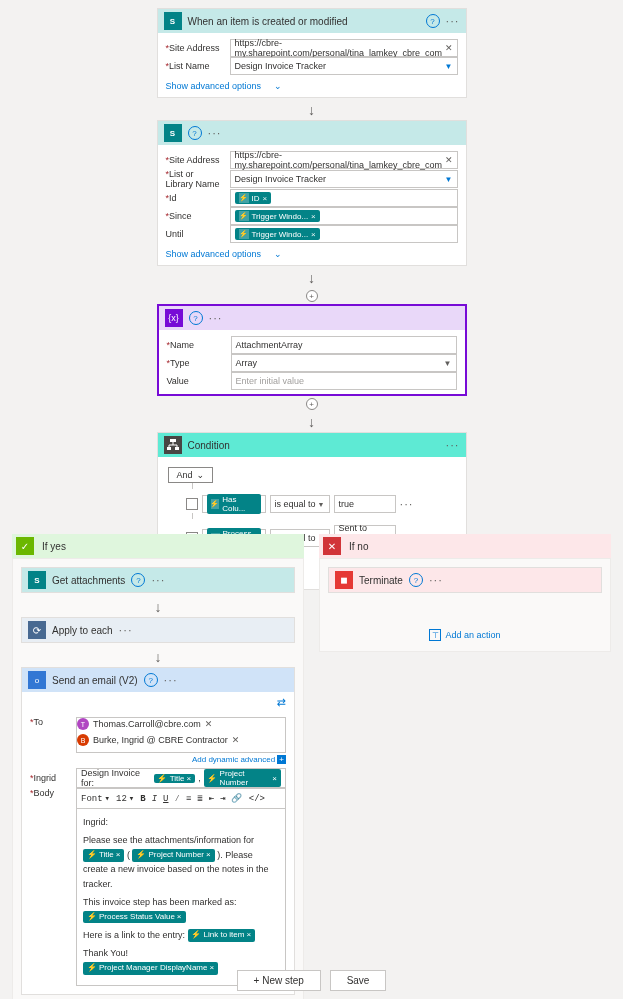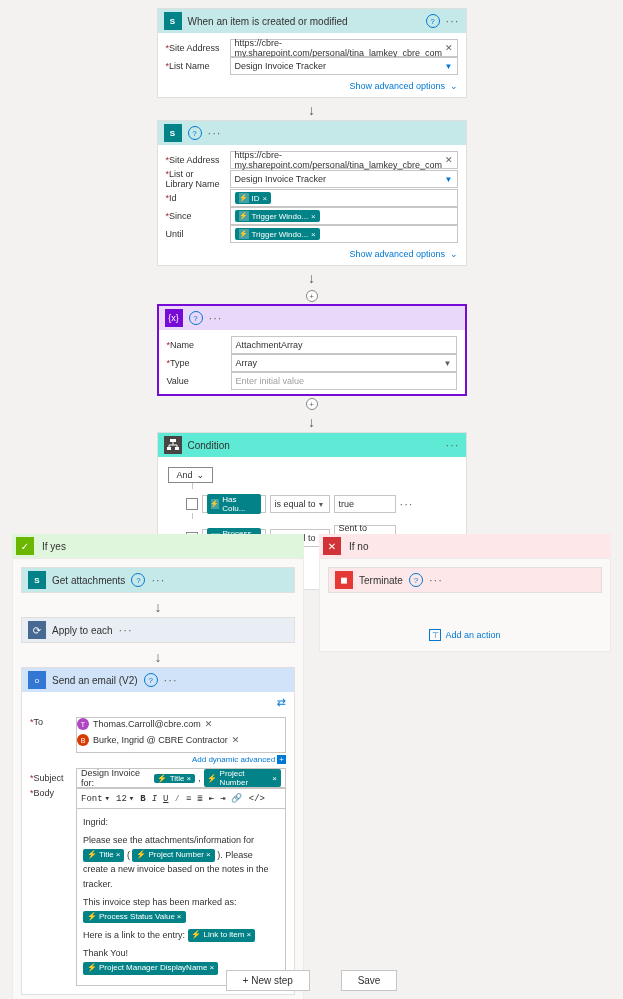--- a/index.html
+++ b/index.html
@@ -23,21 +23,21 @@
 .body { padding: 6px 8px 4px 8px; }
 .row { display:flex; align-items:center; gap:6px; }
 .lbl { width: 58px; font-size:9px; color:#323130; }
 .lbl .req { color:#a4262c; }
 .fld { flex:1; border:1px solid #c8c6c4; height:18px; display:flex; align-items:center; padding:0 4px; font-size:9px; background:#fff; }
 .fld .x { margin-left:auto; color:#605e5c; font-size:9px; }
 .fld .dd { margin-left:auto; color:#0078d4; font-size:8px; }
 .token { display:inline-flex; align-items:center; background:#038387; color:#fff; font-size:8px; padding:1px 4px; border-radius:2px; gap:3px; }
 .token .tkx { font-size:8px; opacity:.9; }
 .token-ico { width:10px; height:10px; background:rgba(255,255,255,.25); display:inline-flex; align-items:center; justify-content:center; font-size:7px; }
-.adv { color:#0078d4; font-size:9px; padding: 2px 8px 6px 8px; display:flex; align-items:center; gap:5px;justify-content:flex-end; }
+.adv { color:#0078d4; font-size:9px; padding: 2px 8px 6px 8px; display:flex; align-items:center; gap:13px; }
 .arrow-down { text-align:center; font-size:14px; color:#605e5c; padding:2px 0; }
 .plus-circ { width:12px; height:12px; border:1px solid #8a8886; border-radius:50%; display:flex; align-items:center; justify-content:center; margin:2px auto; font-size:8px; color:#605e5c; background:#fff; }
 .var-card { border:2px solid #770bd6; }
 .cond-body { padding:10px; }
 .and-chip { border:1px solid #8a8886; padding:2px 8px; font-size:9px; display:inline-flex; align-items:center; gap:4px; }
 .cond-row { display:flex; align-items:center; gap:4px; margin:6px 0 0 18px; }
 .cond-row .chk { width:12px; height:12px; border:1px solid #8a8886; }
 .cond-fld { border:1px solid #c8c6c4; height:18px; padding:0 4px; display:flex; align-items:center; font-size:9px; }
 .cond-fld.w1 { width:64px; }
 .cond-fld.w2 { width:60px; }
@@ -65,21 +65,21 @@
 .av2 { background:#d83b01; }
 .dyn-link { text-align:right; color:#0078d4; font-size:8px; padding:2px 0 4px 0; }
 .subj-fld { border:1px solid #c8c6c4; height:20px; display:flex; align-items:center; padding:0 4px; gap:3px; font-size:9px;justify-content:center; }
 .toolbar { border:1px solid #c8c6c4; border-bottom:none; height:20px; display:flex; align-items:center; padding:0 4px; gap:6px; font-size:9px; }
 .tb-item { display:inline-flex; align-items:center; gap:2px; color:#323130;font-family:Liberation Mono, monospace; }
 .body-editor { border:1px solid #c8c6c4; padding:6px; font-size:9px; line-height:1.6; }
 .body-editor .line { margin-bottom:4px; }
 .tok-inline { display:inline-flex; align-items:center; background:#038387; color:#fff; font-size:8px; padding:0 4px; border-radius:2px; gap:2px; vertical-align:middle; }
 .tok-inline .tkx { font-size:8px; }
 .footer { position:absolute; bottom:8px; left:0; right:0; text-align:center; }
-.footer-btn { display:inline-block; border:1px solid #c8c6c4; background:#fff; padding:4px 16px; font-size:10px; margin:0 14px; }
+.footer-btn { display:inline-block; border:1px solid #c8c6c4; background:#fff; padding:4px 16px; font-size:10px; margin:0 3px; }
 .swap { margin-left:auto; color:#0078d4; font-size:11px; }
 .placeholder { color:#a19f9d; }
 .cond-tree-line { border-left:1px solid #c8c6c4; height:6px; margin-left:24px; }
 </style>
 </head>
 <body>
 
 <div class="canvas">
 
   <div class="col-center">
@@ -319,21 +319,21 @@
                   <div class="person-chip">
                       <span class="avatar av2">B</span>
                       <span>Burke, Ingrid @ CBRE Contractor</span>
                       <span style="color:#605e5c">✕</span>
                     </div>
                 </div>
                 <div class="dyn-link"><span>Add dynamic advanced</span> <span style="background:#0078d4;color:#fff;padding:0 2px">+</span></div>
               </div>
             </div>
             <div class="row">
-              <div class="lbl" style="width:40px"><span class="req">*</span><span>Subject</span></div>
+              <div class="lbl" style="width:40px"><span class="req">*</span><span>Ingrid</span></div>
               <div class="subj-fld" style="flex:1">
                 <span>Design Invoice for:</span>
                 <span class="tok-inline">
                     <span>⚡</span>
                     <span>Title</span>
                     <span class="tkx">×</span>
                   </span>
                 <span>,</span>
                 <span class="tok-inline">
                     <span>⚡</span>

